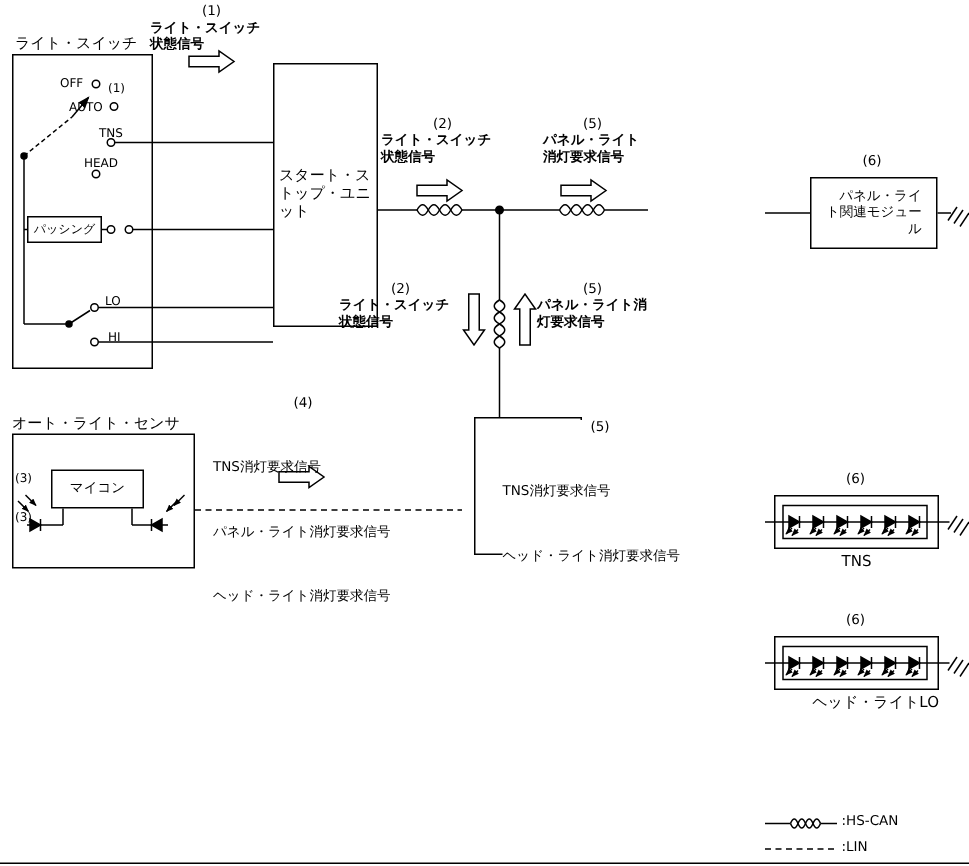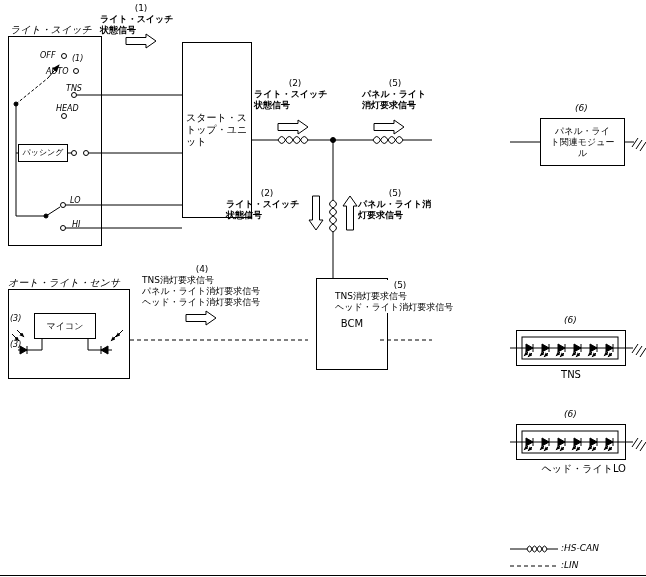--- a/index.html
+++ b/index.html
@@ -4,25 +4,25 @@
 <style>
   html,body{margin:0;padding:0;background:#fff;}
   .stage{position:relative;width:646px;height:577px;background:#fff;overflow:hidden;
          font-family:"DejaVu Sans","Liberation Sans",sans-serif;color:#000;}
   .abs{position:absolute;}
   .box{position:absolute;border:1px solid #000;box-sizing:border-box;
        display:flex;align-items:center;justify-content:center;background:transparent;}
   .t8{font-size:8px;line-height:10px;}
   .t9{font-size:9px;line-height:11px;}
   .t10{font-size:10px;line-height:12px;}
-  .nowrap{white-space:nowrap;font-style:italic;}
+  .nowrap{white-space:nowrap;}
   .sig{position:absolute;}
   .sig .num{text-align:center;font-size:9px;line-height:11px;}
   .sig .txt{font-size:9px;line-height:11px;text-align:left;font-weight:bold;}
-  .sig .ln{font-size:9px;line-height:11px;text-align:left;white-space:nowrap;}
+  .sig .ln{font-size:9px;line-height:11px;text-align:left;white-space:nowrap;margin-top:32px;}
   .wbg{background:#fff;}
   svg{position:absolute;left:0;top:0;}
 </style>
 </head>
 <body>
 
 <div class="stage">
 
   <svg width="646" height="577" viewBox="0 0 646 577">
     <defs>
@@ -156,21 +156,21 @@
     </g>
 
     <line x1="0" y1="575.5" x2="646" y2="575.5" stroke="#000" stroke-width="1"></line>
   </svg>
 
   <div class="box" style="left:8px;top:36px;width:94px;height:210px"></div>
   <div class="box" style="left:182px;top:42px;width:70px;height:176px">
     <div class="t10" style="width:62px">スタート・ストップ・ユニット</div>
   </div>
   <div class="box" style="left:540px;top:118px;width:85px;height:48px">
-    <div class="t9" style="width:64px;text-align:center">パネル・ライト関連モジュール</div>
+    <div class="t9" style="width:64px;text-align:right">パネル・ライト関連モジュール</div>
   </div>
   <div class="box" style="left:8px;top:289px;width:122px;height:90px"></div>
   <div class="box" style="left:34px;top:313px;width:62px;height:26px">
     <div class="t9">マイコン</div>
   </div>
   <div class="box" style="left:316px;top:278px;width:72px;height:92px">
     <div class="t10">BCM</div>
   </div>
   <div class="box" style="left:516px;top:330px;width:110px;height:36px"></div>
   <div class="box" style="left:516px;top:424px;width:110px;height:36px"></div>

